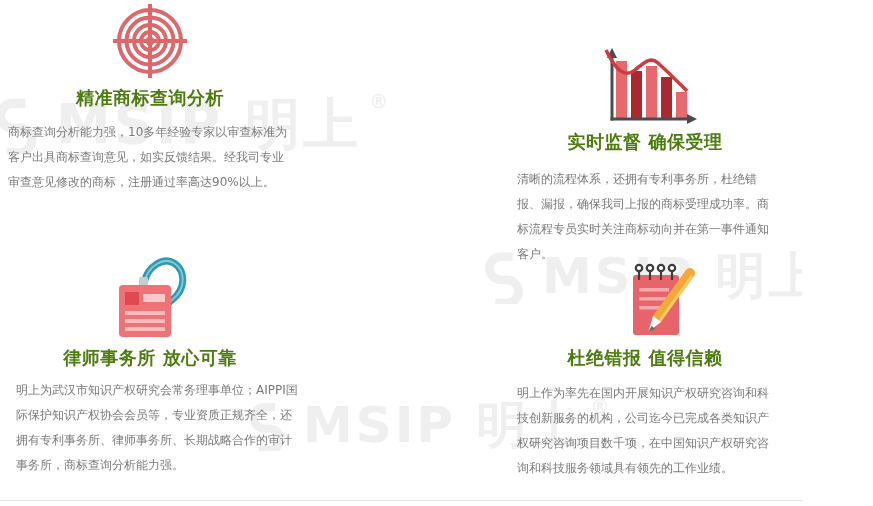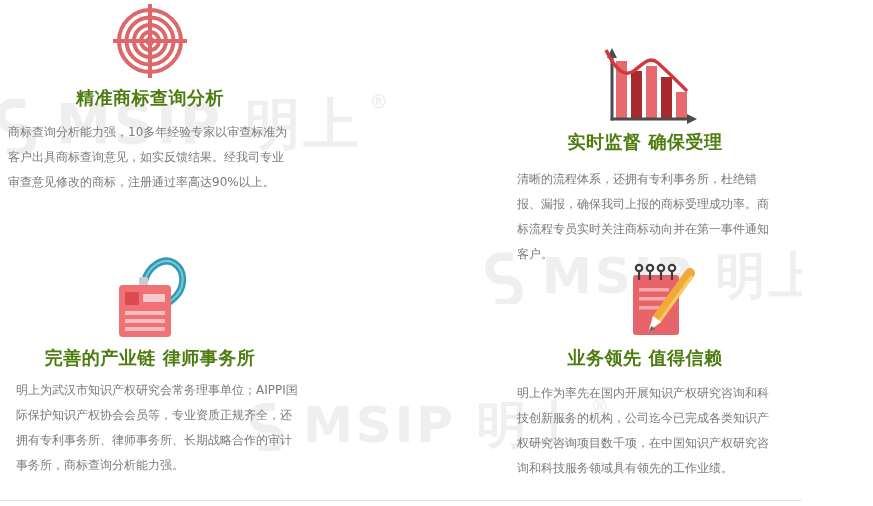--- a/index.html
+++ b/index.html
@@ -153,21 +153,21 @@
         <path d="M40,28 C44,10 60,2 70,8 C82,16 82,34 68,45 C61,50 57,55 56,62" stroke="#7ec8d8" stroke-width="2" fill="none"></path>
         <rect x="35" y="22" width="9" height="9" rx="1.5" fill="#c9cdd1"></rect>
         <rect x="15" y="30" width="52" height="52" rx="4" fill="#ee7276"></rect>
         <rect x="21" y="37" width="14" height="13" rx="1" fill="#dd4a52"></rect>
         <rect x="39" y="39" width="22" height="8" rx="1" fill="#f9c9cb"></rect>
         <rect x="21" y="56" width="40" height="4" fill="#f9bcbe"></rect>
         <rect x="21" y="64" width="40" height="4" fill="#f9bcbe"></rect>
         <rect x="21" y="72" width="40" height="4" fill="#f9bcbe"></rect>
       </svg>
     </div>
-    <h3 class="title">完善的产业链 律师事务所</h3>
+    <h3 class="title">律师事务所 放心可靠</h3>
     <p class="desc">明上为武汉市知识产权研究会常务理事单位；AIPPI国际保护知识产权协会会员等，专业资质正规齐全，还拥有专利事务所、律师事务所、长期战略合作的审计事务所，商标查询分析能力强。</p>
   </section>
 
   <section class="feature f4">
     <div class="icon-row">
       <svg width="108" height="84" viewBox="0 0 108 84">
         <rect x="42" y="17" width="46" height="60" rx="3" fill="#e8646b"></rect>
         <g stroke="#3d3d3d" stroke-width="2.2" fill="#ffffff">
           <circle cx="48" cy="10" r="3.2"></circle>
           <circle cx="59" cy="10" r="3.2"></circle>
@@ -182,18 +182,18 @@
         </g>
         <rect x="48" y="30" width="30" height="3.5" fill="#f5a9ad"></rect>
         <rect x="48" y="39" width="30" height="3.5" fill="#f5a9ad"></rect>
         <rect x="48" y="48" width="30" height="3.5" fill="#f5a9ad"></rect>
         <line x1="99" y1="15" x2="66" y2="61" stroke="#f2a93b" stroke-width="10" stroke-linecap="round"></line>
         <line x1="101" y1="18" x2="68" y2="64" stroke="#f8cb63" stroke-width="3"></line>
         <polygon points="62,58 70,64 57.5,73.5" fill="#ffffff"></polygon>
         <polygon points="57.5,73.5 60.5,68 64.5,71" fill="#6b6b6b"></polygon>
       </svg>
     </div>
-    <h3 class="title">业务领先 值得信赖</h3>
+    <h3 class="title">杜绝错报 值得信赖</h3>
     <p class="desc">明上作为率先在国内开展知识产权研究咨询和科技创新服务的机构，公司迄今已完成各类知识产权研究咨询项目数千项，在中国知识产权研究咨询和科技服务领域具有领先的工作业绩。</p>
   </section>
 
   <div class="bottom-divider"></div>
 </div>
 
 </body></html>

